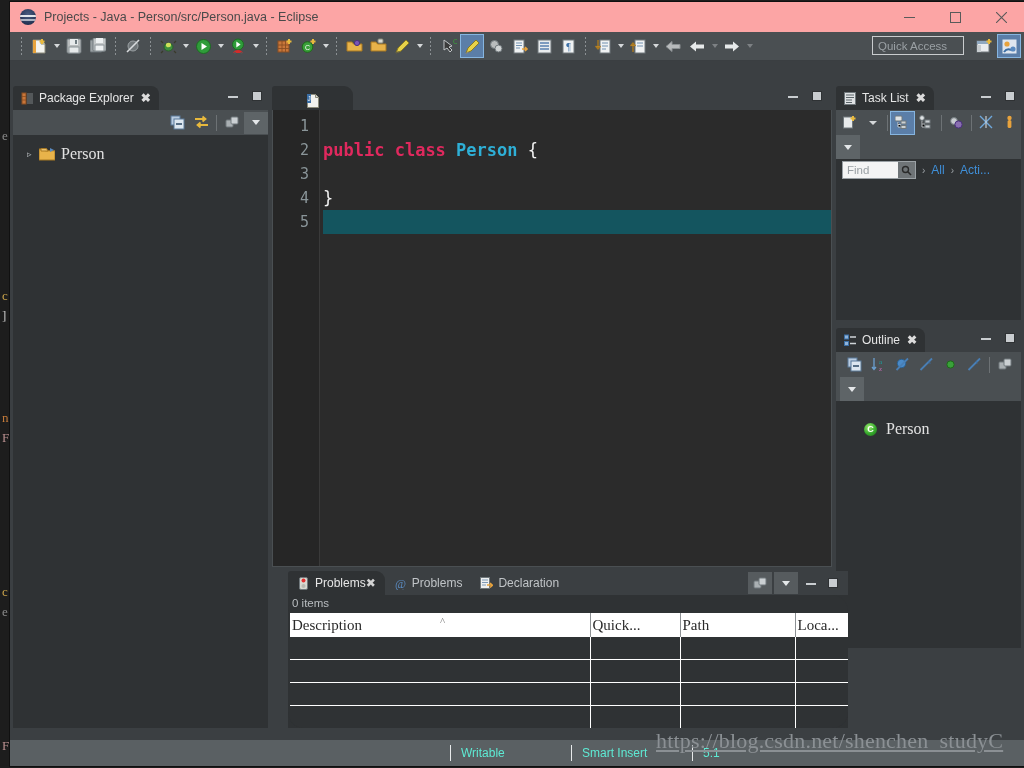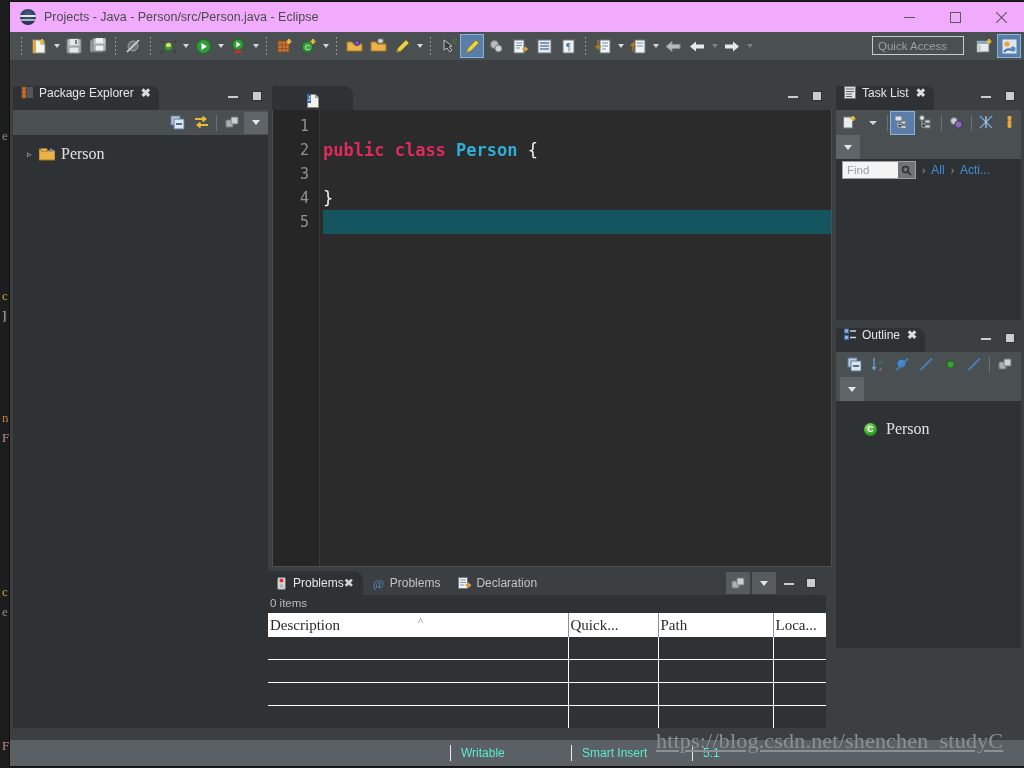--- a/index.html
+++ b/index.html
@@ -12,21 +12,21 @@
   }
   
   #desktop{position:absolute;inset:0;background:#1d1d1d;}
   .ghost{position:absolute;left:2px;font-family:"Liberation Serif",serif;font-size:13px;}
 
   
   #win{position:absolute;left:10px;top:2px;width:1014px;height:764px;background:#3b3f42;
        box-shadow:0 0 0 1px #101010;}
 
   
-  #titlebar{height:30px;background:#f0abfc;display:flex;align-items:center;position:relative;}
+  #titlebar{height:30px;background:#fca5a5;display:flex;align-items:center;position:relative;}
   #titlebar .tlogo{width:16px;height:16px;margin-left:10px;margin-right:8px;border-radius:50%;
       background:radial-gradient(circle at 50% 35%,#4a5c80 0%,#2b3a5c 60%,#17223a 100%);
       position:relative;overflow:hidden;}
   #titlebar .tlogo:before{content:"";position:absolute;left:0;top:6px;width:16px;height:2px;background:#fff;opacity:.85;}
   #titlebar .tlogo:after{content:"";position:absolute;left:0;top:10px;width:16px;height:2px;background:#fff;opacity:.6;}
   #titlebar .ttext{font-size:12.5px;color:#4a4a4a;font-family:"Liberation Sans",sans-serif;}
   .winbtns{position:absolute;right:0;top:0;height:30px;display:flex;}
   .winbtn{width:46px;height:30px;display:flex;align-items:center;justify-content:center;color:#5a5a5a;font-size:13px;}
   .winbtn svg{display:block;}
 
@@ -46,21 +46,21 @@
          border-top:4px solid #d5d8da;}
   #quickaccess{position:absolute;right:60px;top:4px;width:92px;height:19px;border:1px solid #c9ccce;
      background:#4a4f52;color:#9aa0a4;font-size:11.5px;line-height:19px;padding-left:5px;box-sizing:border-box;}
 
   
   #wb{position:absolute;left:0;top:80px;right:0;bottom:0;background:#3b3f42;}
 
   
   .view{position:absolute;background:#2f3234;}
   .vtabrow{height:24px;position:relative;background:#3b3f42;}
-  .vtab{position:absolute;left:0;top:0;height:24px;background:#2f3234;display:flex;
+  .vtab{position:absolute;left:0;top:0;height:24px;background:#2f3234;display:flex;align-items:center;
         padding:0 8px 0 8px;border-top-left-radius:3px;border-top-right-radius:8px;}
   .vtab .vicon{width:13px;height:13px;margin-right:5px;flex:0 0 auto;}
   .vtab .vlabel{font-size:12px;color:#e6e6e6;white-space:nowrap;}
   .vtab .vclose{margin-left:7px;color:#dcdcdc;font-size:12px;font-weight:bold;}
   .vctrl{position:absolute;right:4px;top:3px;display:flex;gap:10px;align-items:center;}
   .vmin,.vmax{width:14px;height:14px;position:relative;}
   .vmin:after{content:"";position:absolute;left:2px;top:7px;width:10px;height:2px;background:#c9cdd0;}
   .vmax:after{content:"";position:absolute;left:2px;top:2px;width:10px;height:10px;background:#c9cdd0;
               box-shadow:inset 0 0 0 1px #2f3234;}
   .vbody{position:absolute;left:0;right:0;top:24px;bottom:0;background:#2f3234;overflow:hidden;}
@@ -641,21 +641,21 @@
           <div class="orow">
             <span class="ocirc">
               <span>C</span>
             </span>
             <span class="olabel">Person</span>
           </div>
         </div>
       </div>
     </div>
 
-    <div class="view" style="left:256px;top:489px;width:560px;height:157px;background:#2f3234;">
+    <div class="view" style="left:278px;top:489px;width:560px;height:157px;background:#2f3234;">
       <div id="probTabrow">
         <div style="display:flex;align-items:center;height:24px;">
           <div class="ptab active">
             <span class="pico">
               <svg width="13" height="13" viewBox="0 0 13 13">
                 <rect x="2.5" y="0.5" width="8" height="12" rx="1.5" fill="#d8d8d0" stroke="#70787c"></rect>
                 <circle cx="6.5" cy="3.5" r="2" fill="#e03030"></circle>
                 <circle cx="6.5" cy="9" r="2" fill="#b8b8b0"></circle>
               </svg>
             </span>

